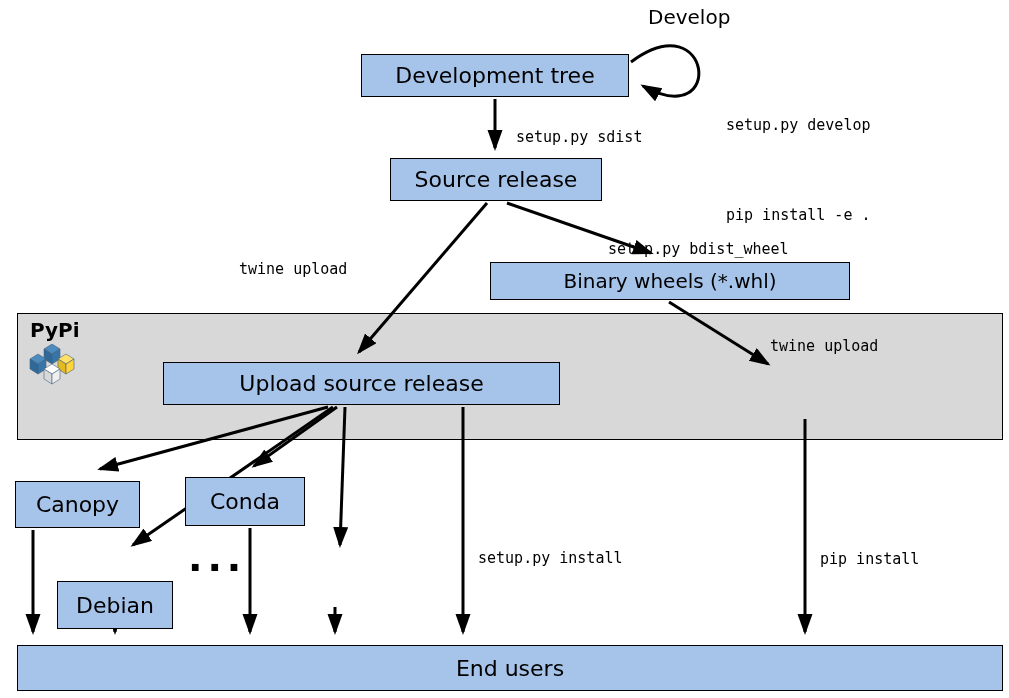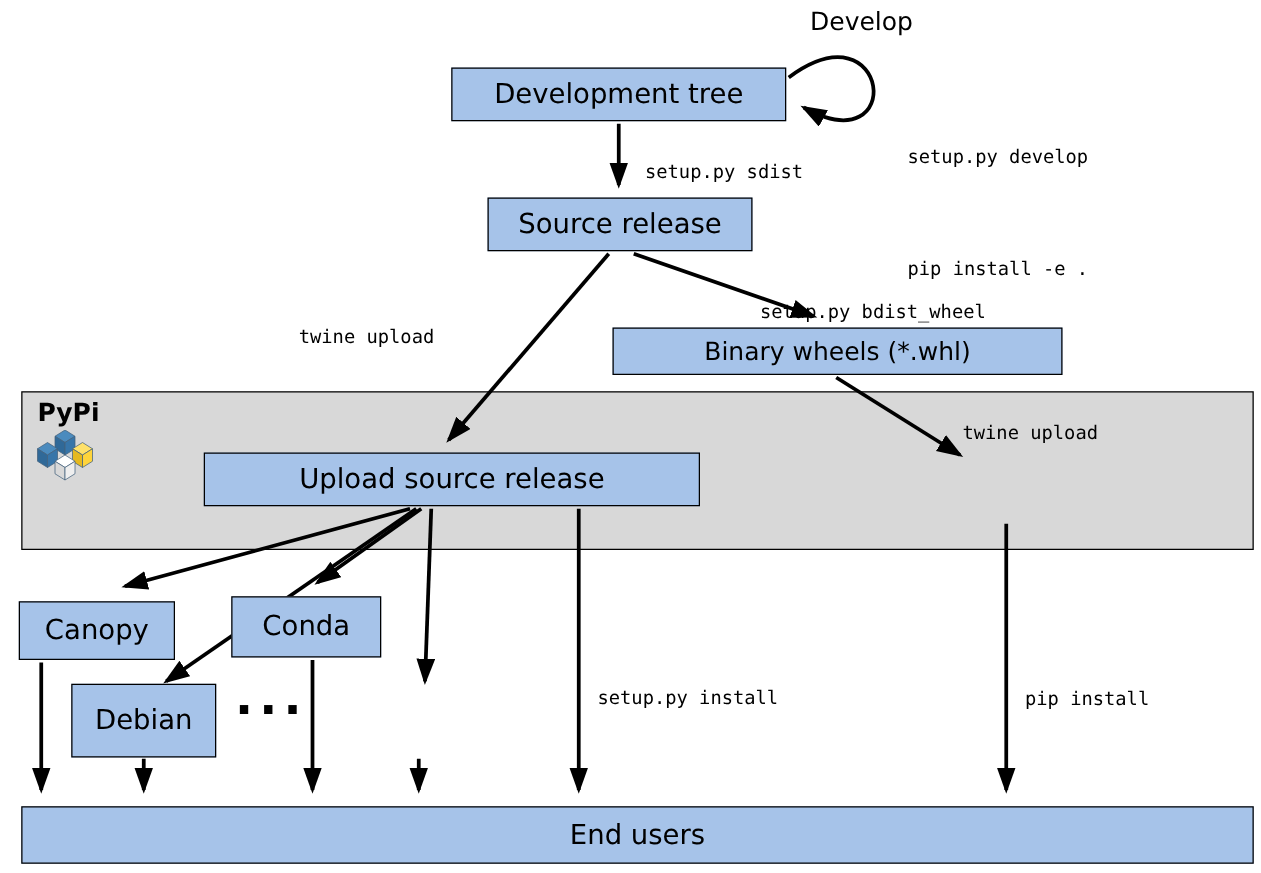--- a/index.html
+++ b/index.html
@@ -17,21 +17,21 @@
     display:flex; align-items:center; justify-content:center;
     font-weight:normal; font-size:22px; white-space:nowrap;
   }
   .n-devtree   { left:361px; top:54px;  width:268px; height:43px; }
   .n-source    { left:390px; top:158px; width:212px; height:43px; }
   .n-binwheel  { left:490px; top:262px; width:360px; height:38px; font-size:20px; }
   .n-upsrc     { left:163px; top:362px; width:397px; height:43px; }
   .n-upwheel   { left:626px; top:374px; width:348px; height:43px; }
   .n-canopy    { left:15px;  top:481px; width:125px; height:47px; }
   .n-conda     { left:185px; top:477px; width:120px; height:49px; }
-  .n-debian    { left:57px;  top:547px; width:116px; height:59px; }
+  .n-debian    { left:57px;  top:581px; width:116px; height:48px; }
   .n-fedora    { left:272px; top:557px; width:122px; height:48px; }
   .n-endusers  { left:17px;  top:645px; width:986px; height:46px; }
   .mono {
     position:absolute; font-family:"DejaVu Sans Mono", monospace;
     font-size:15px; line-height:30px; white-space:pre;
   }
   .l-devcmds  { left:726px; top:50px; }
   .l-sdist    { left:516px; top:122px; }
   .l-twine1   { left:239px; top:254px; }
   .l-bdist    { left:608px; top:218px;margin-top:16px; }

